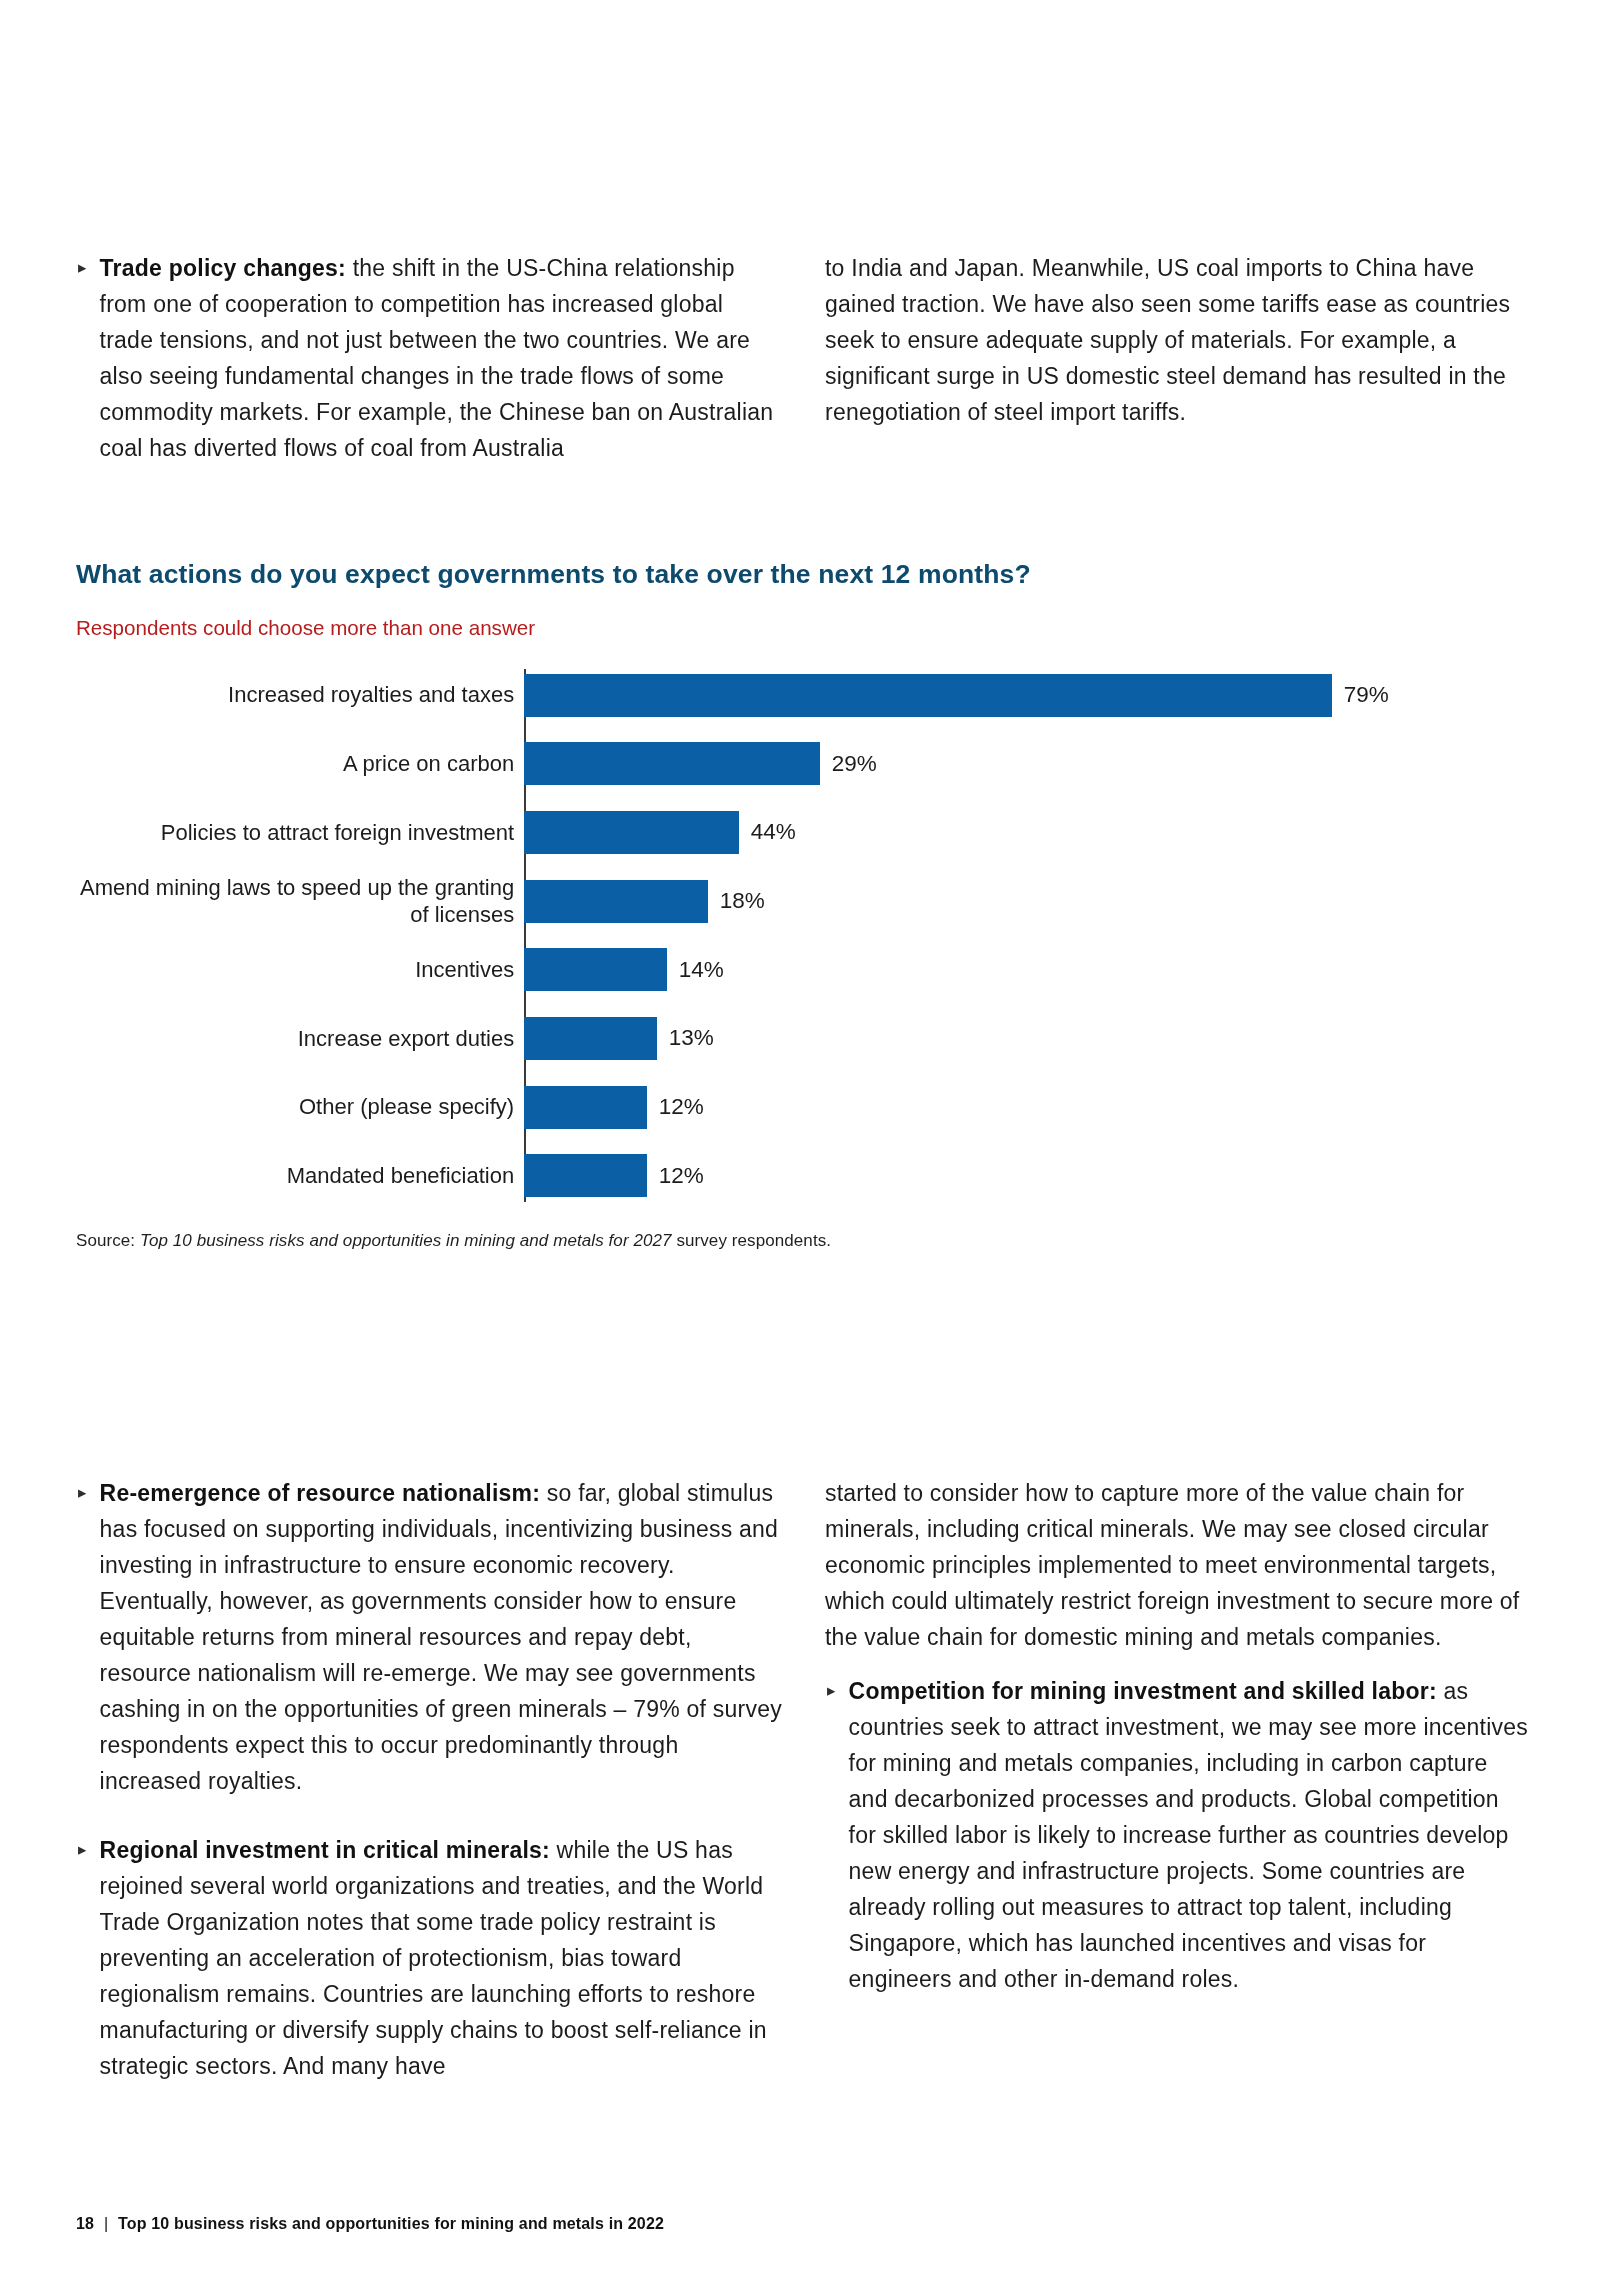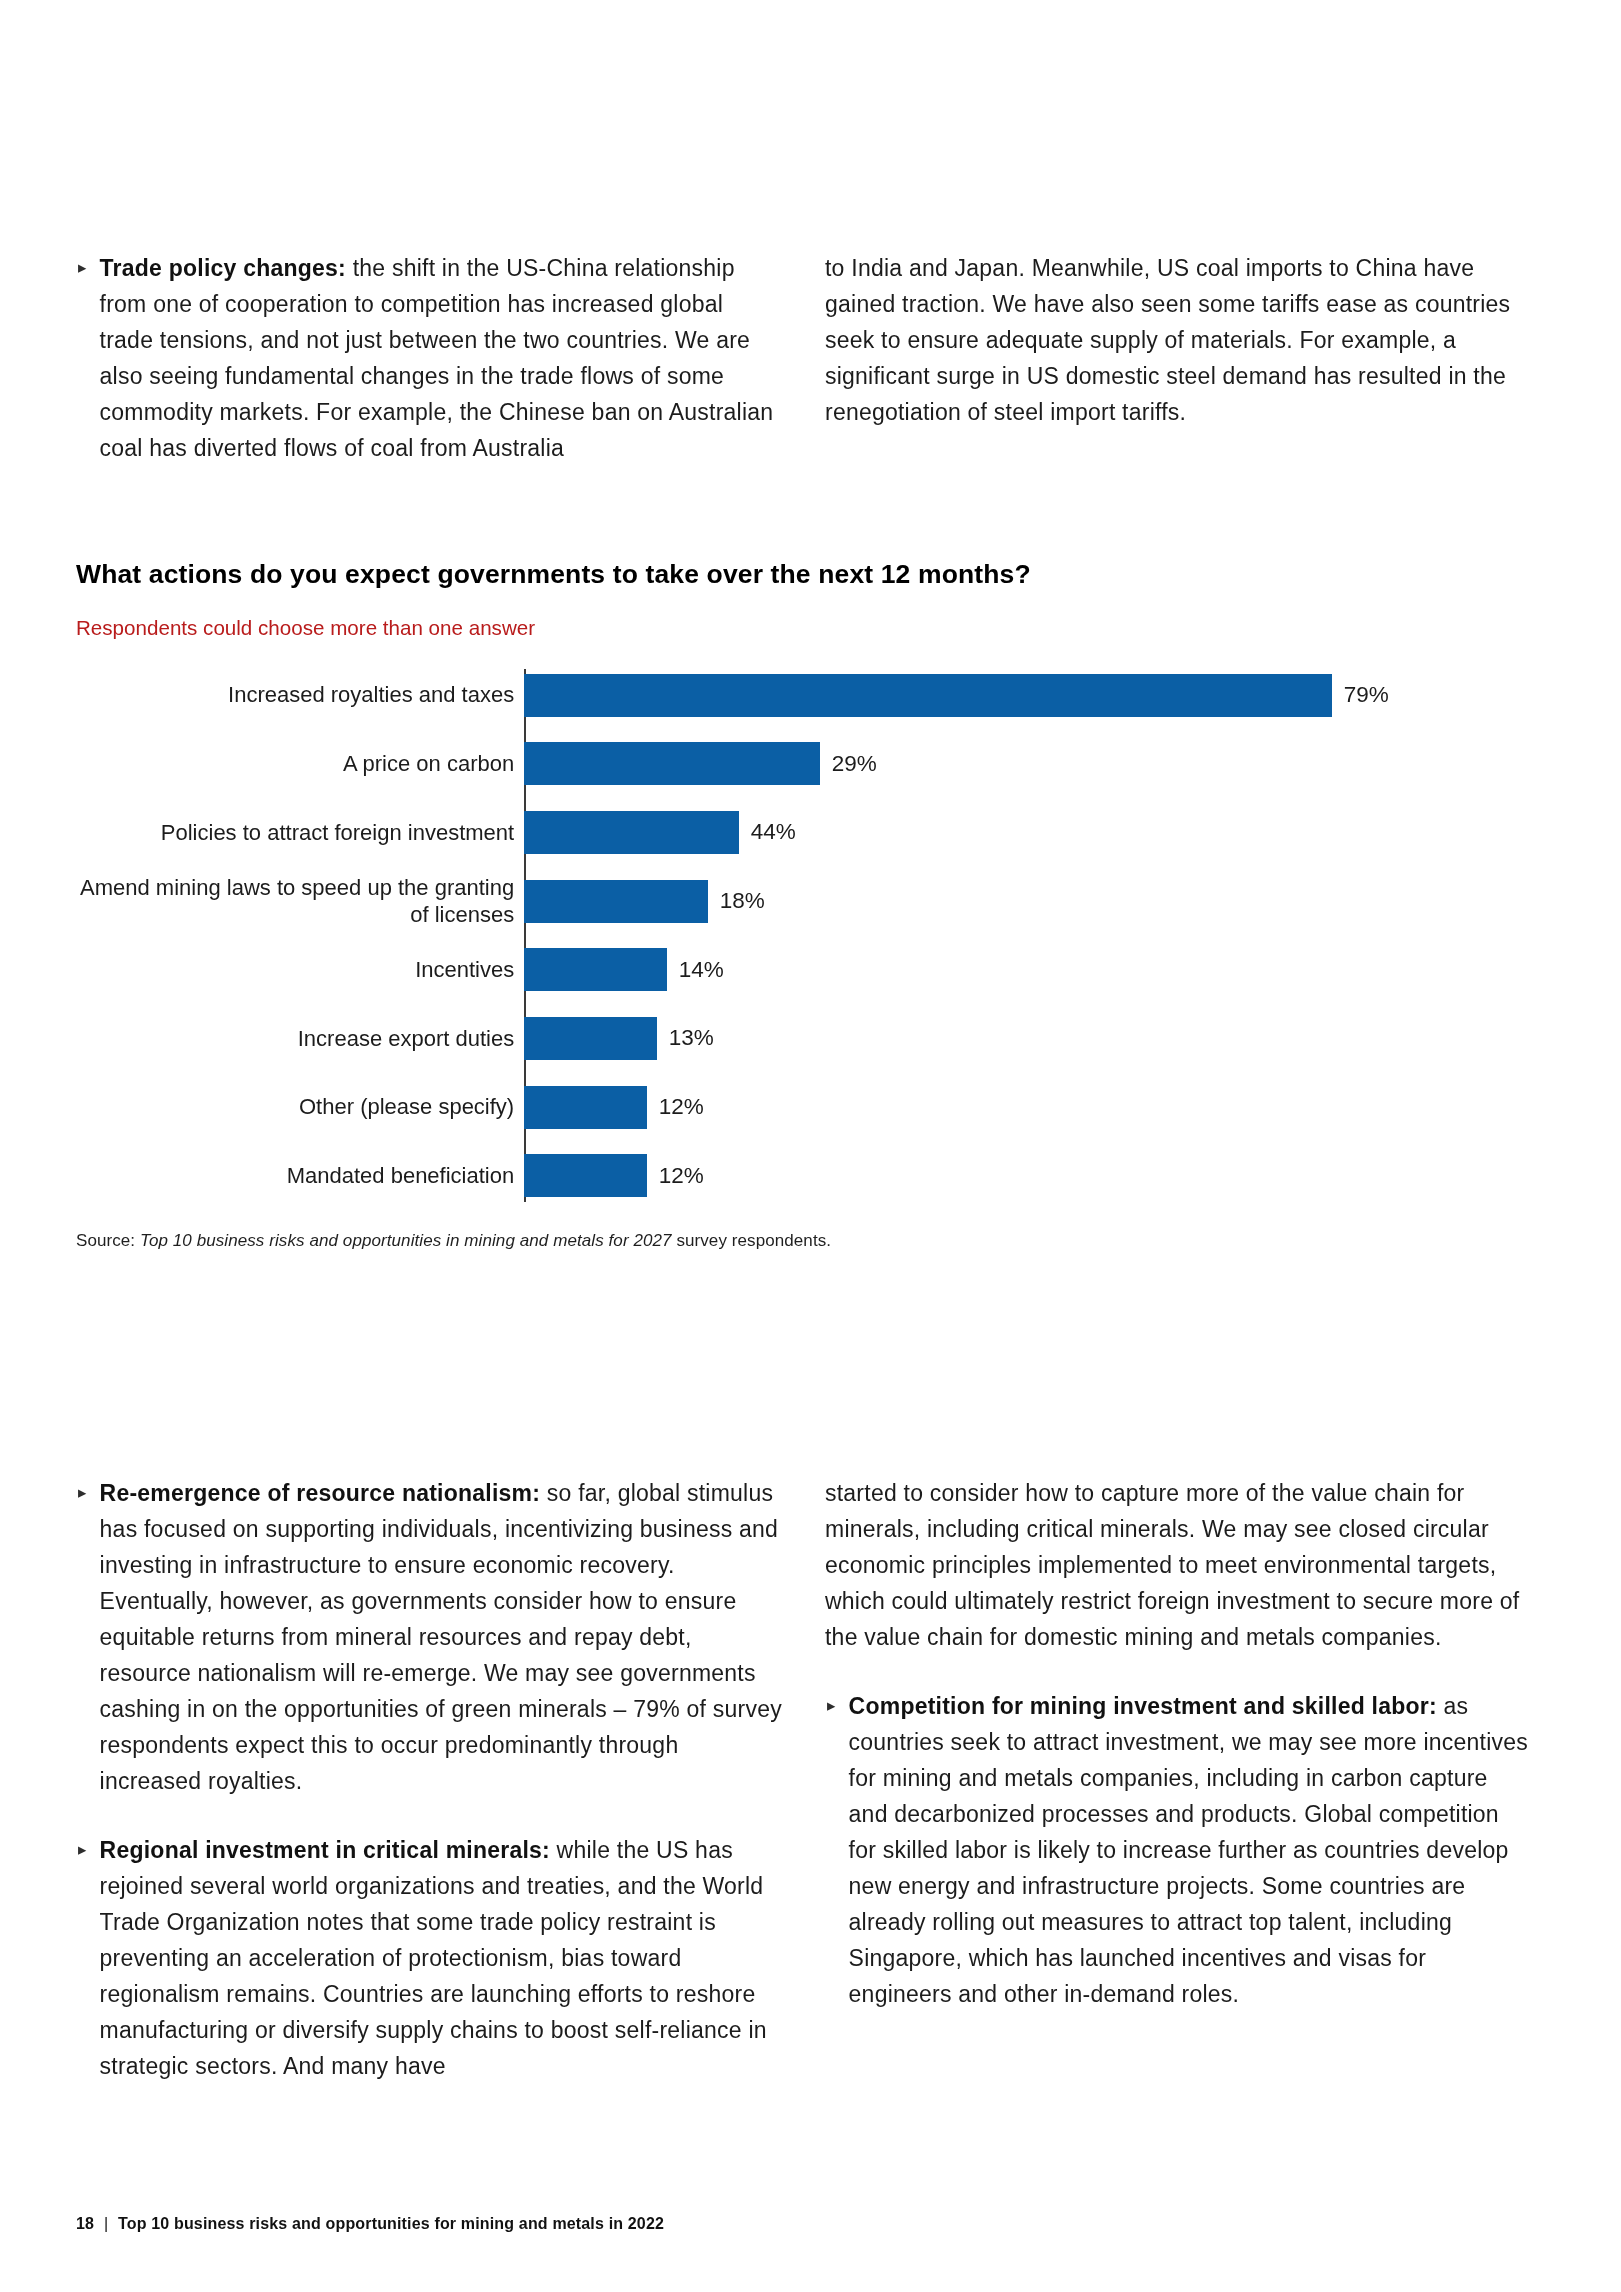--- a/index.html
+++ b/index.html
@@ -70,21 +70,21 @@
   
   .chart-block {
     position: absolute;
     left: 76px;
     top: 559px;
     width: 1470px;
   }
   .chart-title {
     font-size: 26.5px;
     font-weight: 700;
-    color: #000000;
+    color: #0c4a6e;
     letter-spacing: 0.005em;
     margin: 0 0 25.5px 0;
   }
   .chart-subtitle {
     font-size: 20.6px;
     color: #b91c1c;
     margin: 0 0 29px 0;
   }
 
   .chart {
@@ -257,21 +257,21 @@
 
       <div class="bullet-item">
         <span class="bullet-marker">▸</span>
         <span class="bullet-body"><b>Regional investment in critical minerals:</b><span> while the US has rejoined several world organizations and treaties, and the World Trade Organization notes that some trade policy restraint is preventing an acceleration of protectionism, bias toward regionalism remains. Countries are launching efforts to reshore manufacturing or diversify supply chains to boost self-reliance in strategic sectors. And many have</span></span>
       </div>
 
     </div>
 
     <div class="col">
 
-      <div class="plain-para" style="margin-bottom:33px;">started to consider how to capture more of the value chain for minerals, including critical minerals. We may see closed circular economic principles implemented to meet environmental targets, which could ultimately restrict foreign investment to secure more of the value chain for domestic mining and metals companies.</div>
+      <div class="plain-para" style="margin-bottom:18px;">started to consider how to capture more of the value chain for minerals, including critical minerals. We may see closed circular economic principles implemented to meet environmental targets, which could ultimately restrict foreign investment to secure more of the value chain for domestic mining and metals companies.</div>
 
       <div class="bullet-item">
         <span class="bullet-marker">▸</span>
         <span class="bullet-body"><b>Competition for mining investment and skilled labor:</b><span> as countries seek to attract investment, we may see more incentives for mining and metals companies, including in carbon capture and decarbonized processes and products. Global competition for skilled labor is likely to increase further as countries develop new energy and infrastructure projects. Some countries are already rolling out measures to attract top talent, including Singapore, which has launched incentives and visas for engineers and other in-demand roles.</span></span>
       </div>
 
     </div>
   </div>
 
   <div class="footer">

